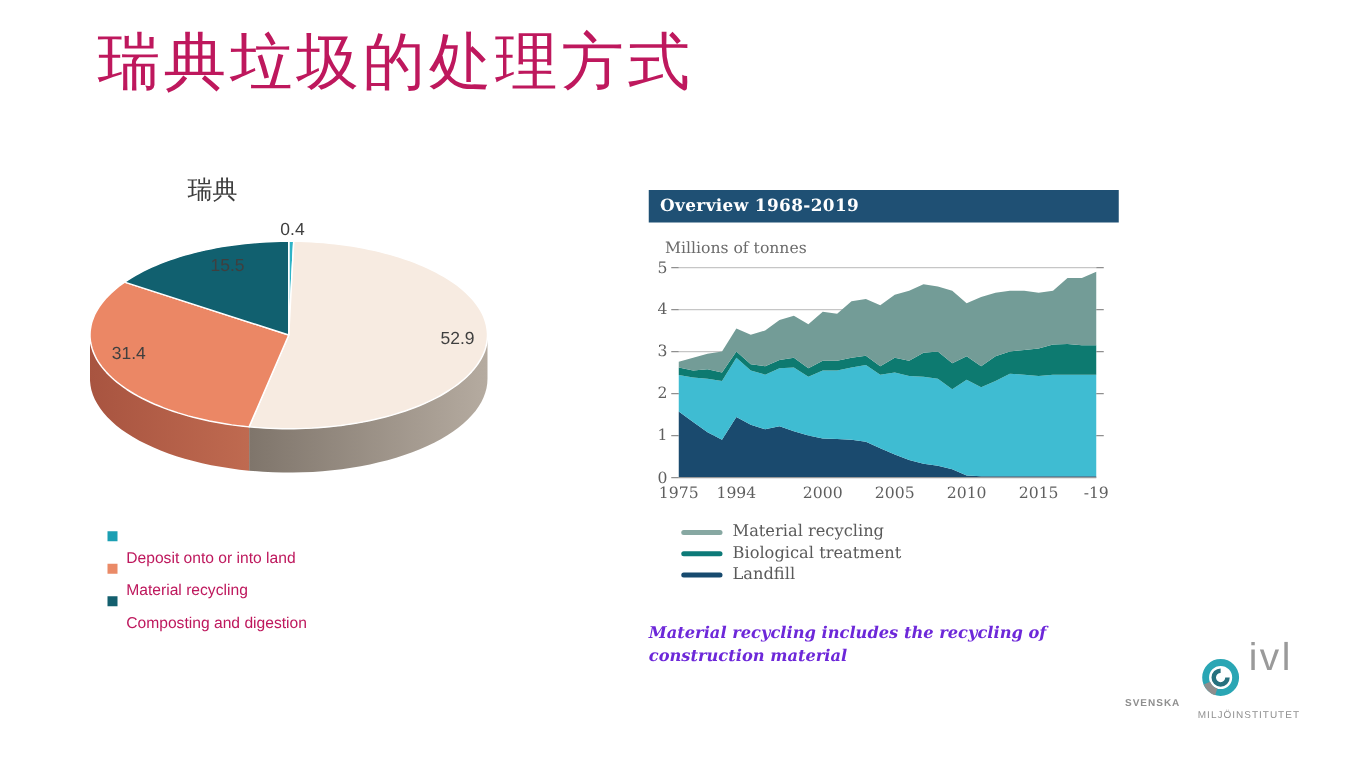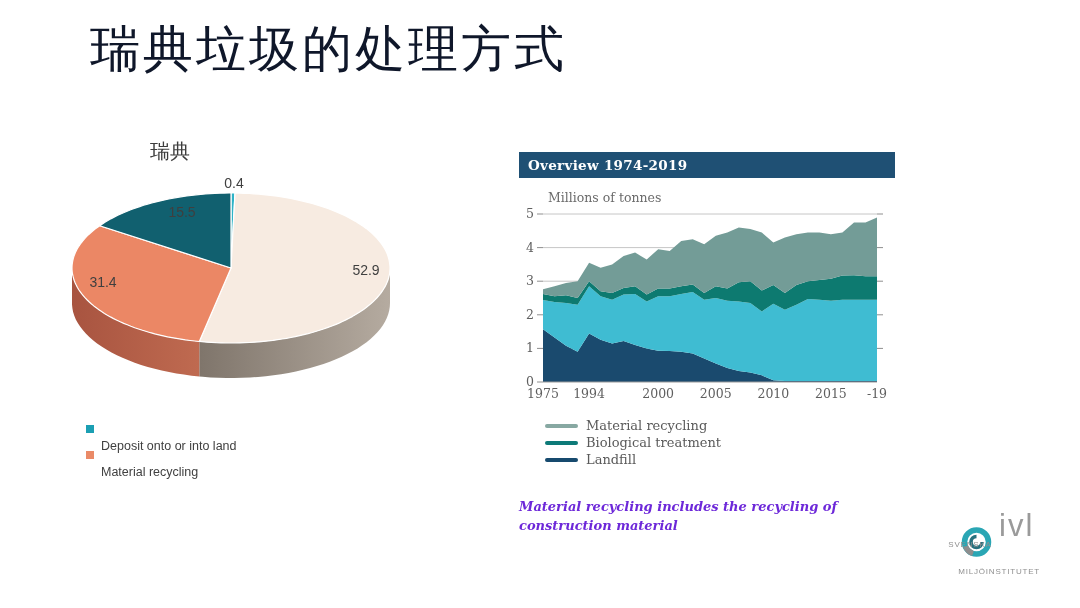--- a/index.html
+++ b/index.html
@@ -13,50 +13,50 @@
     font-size:50px;letter-spacing:3px;line-height:1.1;font-weight:400;
   }
   .pie-title{
     left:150px;top:138px;width:170px;text-align:left;
     font-family:"DejaVu Serif","Liberation Serif",serif;font-size:20px;color:#3d3d3d;
   }
   .pie-svg{left:60px;top:170px;}
   .plegend{left:86px;top:416px;}
   .plegend-row{display:flex;align-items:center;height:26px;}
   .plegend-sq{width:8px;height:8px;flex:0 0 8px;margin-right:7px;}
-  .plegend-label{font-size:12.5px;color:#404040;margin-top:34px;}
+  .plegend-label{font-size:12.5px;color:#be185d;margin-top:34px;}
   .banner{
     left:519px;top:152px;width:376px;height:26px;background:#1f5074;
     color:#ffffff;font-family:"DejaVu Serif","Liberation Serif",serif;
     font-weight:bold;font-size:13.5px;line-height:26px;padding-left:9px;
     box-sizing:border-box;letter-spacing:0.3px;
   }
   .ytitle{
     left:532px;top:190px;font-family:"DejaVu Serif","Liberation Serif",serif;
-    font-size:12.5px;color:#6b6b6b;margin-left:16px;
+    font-size:12.5px;color:#6b6b6b;
   }
   .area-svg{left:519px;top:205px;}
   .alegend{left:545px;top:417px;}
   .alegend-row{display:flex;align-items:center;height:17px;}
   .alegend-line{width:33px;height:4px;flex:0 0 33px;margin-right:8px;border-radius:2px;}
   .alegend-label{font-family:"DejaVu Serif","Liberation Serif",serif;font-size:13px;color:#5a5a5a;}
   .footnote{
     left:519px;top:498px;width:350px;
     font-family:"DejaVu Serif","Liberation Serif",serif;font-style:italic;
     font-size:13px;color:#6d28d9;line-height:1.45;font-weight:bold;
   }
   .logo-swirl{left:957px;top:523px;}
   .logo-ivl{left:999px;top:508px;font-size:31px;color:#9a9a9a;letter-spacing:2px;font-weight:400;}
-  .logo-sub1{left:900px;top:540px;width:140px;text-align:center;font-size:8px;font-weight:normal;letter-spacing:0.8px;color:#8f8f8f;}
+  .logo-sub1{left:900px;top:558px;width:140px;text-align:left;font-size:8px;font-weight:bold;letter-spacing:0.8px;color:#8f8f8f;}
   .logo-sub2{left:900px;top:567px;width:140px;text-align:right;font-size:8px;font-weight:normal;letter-spacing:0.8px;color:#8f8f8f;}
 </style>
 </head>
 <body>
 
-<div class="abs slide-title" style="color: #0f172a; margin-left: 12px;">瑞典垃圾的处理方式</div>
+<div class="abs slide-title" style="color: #be185d;">瑞典垃圾的处理方式</div>
 
 <div class="abs pie-title">瑞典</div>
 <svg class="abs pie-svg" id="pie-svg" width="345" height="215">
     <defs>
       <linearGradient id="side0" x1="0" y1="0" x2="1" y2="0">
         <stop offset="0" stop-color="#1f93a5"></stop>
         <stop offset="1" stop-color="#1f93a5"></stop>
       </linearGradient>
       <linearGradient id="side1" x1="0" y1="0" x2="1" y2="0">
         <stop offset="0" stop-color="#7f756b"></stop>
@@ -85,24 +85,28 @@
 
 <div class="abs plegend">
   <div class="plegend-row">
     <span class="plegend-sq" style="background-color: rgb(27, 159, 179);"></span>
     <span class="plegend-label">Deposit onto or into land</span>
   </div>
   <div class="plegend-row">
     <span class="plegend-sq" style="background-color: rgb(234, 138, 103);"></span>
     <span class="plegend-label">Material recycling</span>
   </div>
+  <div class="plegend-row">
+    <span class="plegend-sq" style="background-color: rgb(19, 95, 110);"></span>
+    <span class="plegend-label">Composting and digestion</span>
+  </div>
 </div>
 
 <div class="abs banner">
-  <span>Overview 1974-2019</span>
+  <span>Overview 1968-2019</span>
 </div>
 <div class="abs ytitle">Millions of tonnes</div>
 <svg class="abs area-svg" id="area-svg" width="372" height="200">
     <line x1="24" y1="143.4" x2="358" y2="143.4" stroke="#c6c6c6" stroke-width="1"></line>
     <line x1="24" y1="109.8" x2="358" y2="109.8" stroke="#c6c6c6" stroke-width="1"></line>
     <line x1="24" y1="76.2" x2="358" y2="76.2" stroke="#c6c6c6" stroke-width="1"></line>
     <line x1="24" y1="42.599999999999994" x2="358" y2="42.599999999999994" stroke="#c6c6c6" stroke-width="1"></line>
     <line x1="24" y1="9" x2="358" y2="9" stroke="#c6c6c6" stroke-width="1"></line>
     <path d="M24.0,124.2L35.5,132.6L47.0,140.7L58.6,146.8L70.1,128.6L81.6,134.7L93.1,138.4L104.6,136.0L116.1,140.0L127.7,143.4L139.2,145.8L150.7,146.1L162.2,146.8L173.7,148.4L185.2,153.5L196.8,158.5L208.3,162.9L219.8,165.9L231.3,167.6L242.8,170.3L254.3,175.3L265.9,176.0L277.4,176.0L288.9,176.0L300.4,176.0L311.9,176.0L323.4,176.0L335.0,176.0L346.5,176.0L358.0,176.0L358.0,177.0L346.5,177.0L335.0,177.0L323.4,177.0L311.9,177.0L300.4,177.0L288.9,177.0L277.4,177.0L265.9,177.0L254.3,177.0L242.8,177.0L231.3,177.0L219.8,177.0L208.3,177.0L196.8,177.0L185.2,177.0L173.7,177.0L162.2,177.0L150.7,177.0L139.2,177.0L127.7,177.0L116.1,177.0L104.6,177.0L93.1,177.0L81.6,177.0L70.1,177.0L58.6,177.0L47.0,177.0L35.5,177.0L24.0,177.0Z" fill="#1a4a6e"></path>
     <path d="M24.0,95.0L35.5,97.0L47.0,98.0L58.6,99.7L70.1,81.2L81.6,91.3L93.1,94.7L104.6,89.6L116.1,89.0L127.7,96.4L139.2,91.3L150.7,91.3L162.2,89.0L173.7,87.0L185.2,94.7L196.8,93.0L208.3,95.7L219.8,96.4L231.3,98.0L242.8,106.4L254.3,98.7L265.9,104.8L277.4,99.7L288.9,94.0L300.4,94.7L311.9,95.7L323.4,94.7L335.0,94.7L346.5,94.7L358.0,94.7L358.0,176.0L346.5,176.0L335.0,176.0L323.4,176.0L311.9,176.0L300.4,176.0L288.9,176.0L277.4,176.0L265.9,176.0L254.3,175.3L242.8,170.3L231.3,167.6L219.8,165.9L208.3,162.9L196.8,158.5L185.2,153.5L173.7,148.4L162.2,146.8L150.7,146.1L139.2,145.8L127.7,143.4L116.1,140.0L104.6,136.0L93.1,138.4L81.6,134.7L70.1,128.6L58.6,146.8L47.0,140.7L35.5,132.6L24.0,124.2Z" fill="#3fbcd2"></path>

